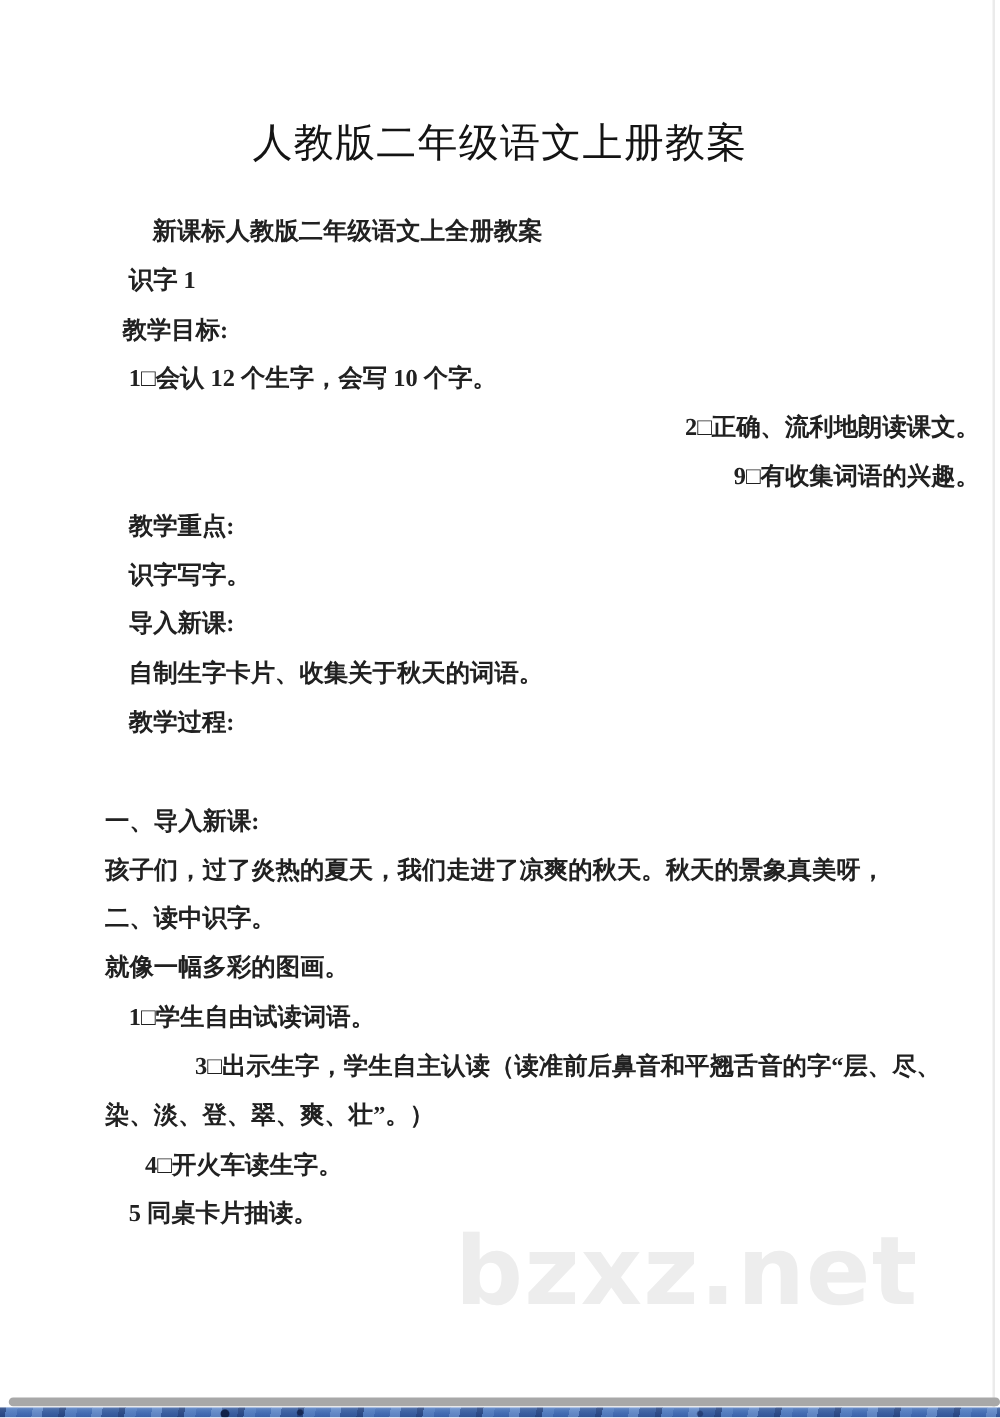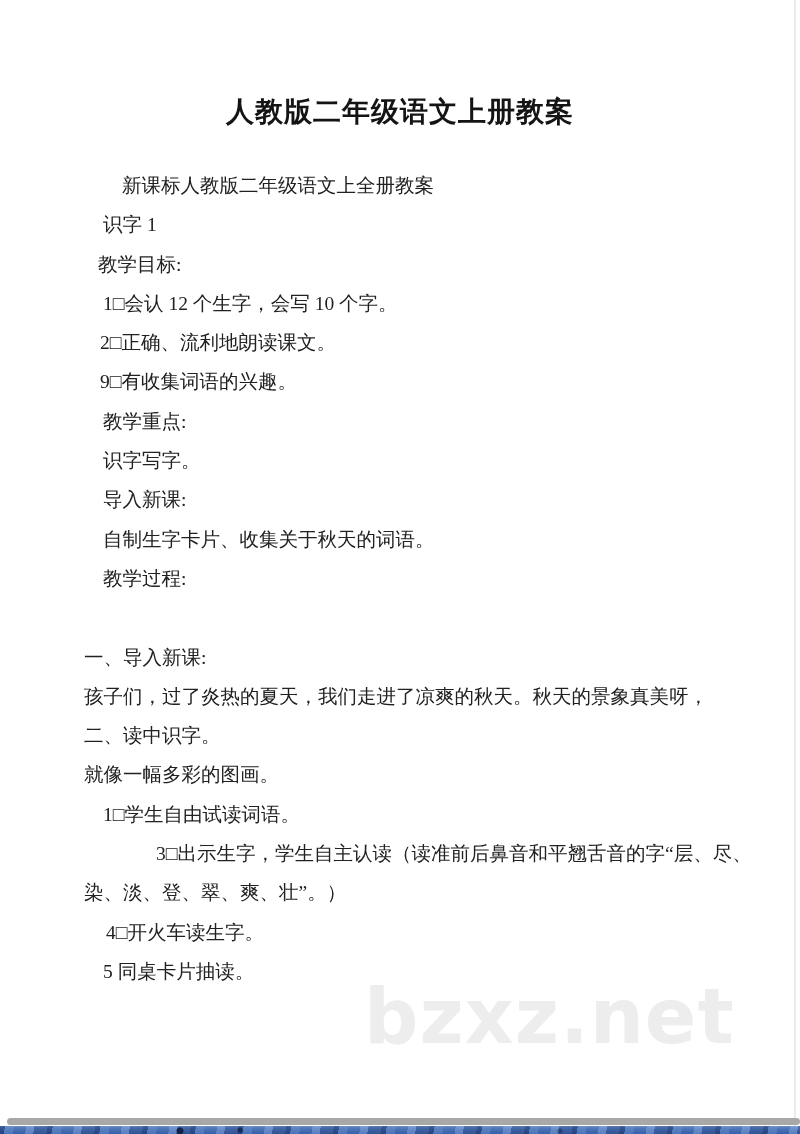--- a/index.html
+++ b/index.html
@@ -26,46 +26,47 @@
     background: #ebebeb;
   }
   
   .doc-title {
     position: absolute;
     top: 93px;
     left: 0;
     width: 100%;
     text-align: center;
     font-family: "DejaVu Sans", "Liberation Sans", sans-serif;
-    font-weight: 700;
-    font-size: 28px;
+    font-weight: 400;
+    font-size: 32px;
     letter-spacing: 1px;
     color: #141414;
   }
   
   .doc-body {
     position: absolute;
     left: 84px;
     top: 166px;
     width: 700px;
     z-index: 2;
+    font-weight: bold;
   }
   .doc-line {
     height: 39.3px;
     line-height: 39.3px;
     font-size: 19.5px;
     white-space: nowrap;
     color: #212121;
   }
   
   .i38 { margin-left: 38px; }
   .i24 { }
-  .i22 { margin-left: 22px; }
+  .i22 { margin-left: 32px; }
   .i19 { margin-left: 19px; }
-  .i16 { margin-left: 16px; }
+  .i16 { margin-left: 16px; text-align: right; }
   .i14 { margin-left: 14px; }
   .i52 { margin-left: 72px; }
   .i0  { margin-left: 0; }
   
   .watermark {
     position: absolute;
     left: 364px;
     top: 972px;
     z-index: 1;
     font-family: "DejaVu Sans", "Liberation Sans", sans-serif;

